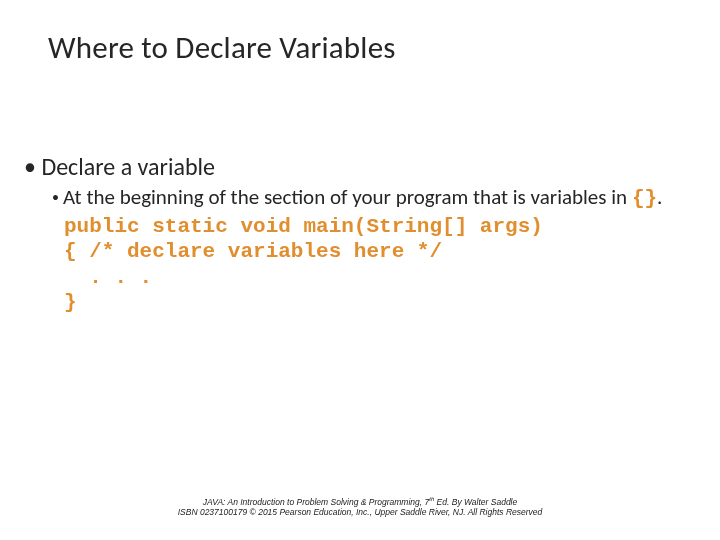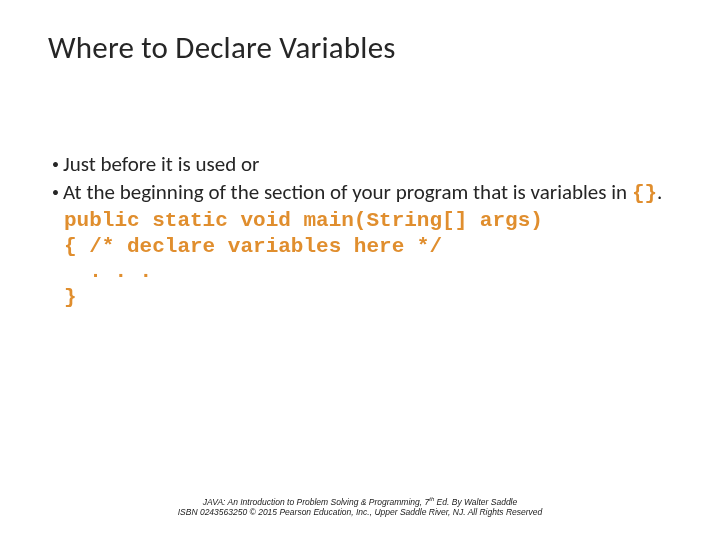--- a/index.html
+++ b/index.html
@@ -84,35 +84,33 @@
   }
 </style>
 </head>
 <body>
 
 <div class="slide">
 
   <div class="title">Where to Declare Variables</div>
 
   <div class="body">
+    <p class="l1">Declare a variable</p>
 
-    <p class="l2">
-      <span class="bul">•</span><span>Just before it is used or</span>
-    </p>
 
     <p class="l2">
       <span class="bul">•</span><span>At the beginning of the section of your program that is variables in </span><span class="braces">{}</span><span>.</span>
     </p>
 
     <div class="codeblock"><span>public static void main(String[] args)</span>
 <span>{ /* declare variables here */</span>
 <span>  . . .</span>
 <span>}</span></div>
   </div>
 
   <div class="footer">
     <div>
       <span>JAVA: An Introduction to Problem Solving &amp; Programming, 7</span><span class="sup">th</span><span> Ed. By Walter Saddle</span>
     </div>
-    <div>ISBN 0243563250 © 2015 Pearson Education, Inc., Upper Saddle River, NJ. All Rights Reserved</div>
+    <div>ISBN 0237100179 © 2015 Pearson Education, Inc., Upper Saddle River, NJ. All Rights Reserved</div>
   </div>
 
 </div>
 
 </body></html>

